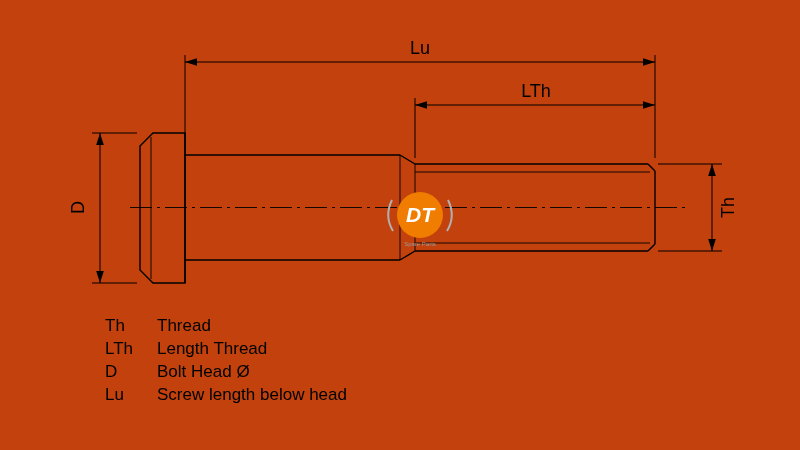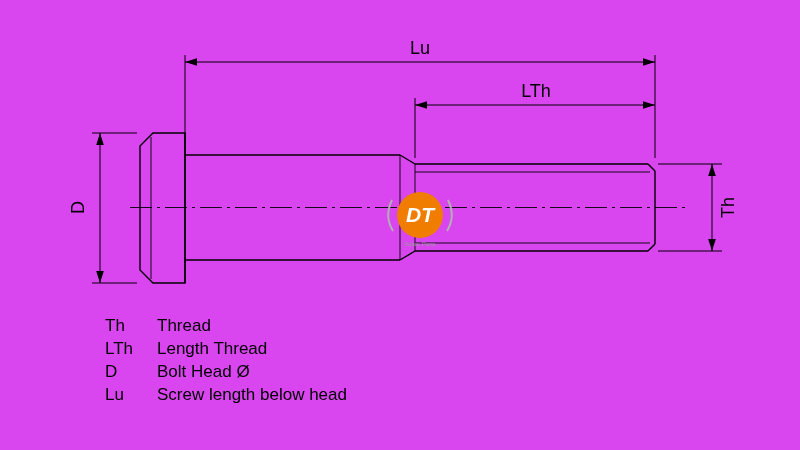--- a/index.html
+++ b/index.html
@@ -7,21 +7,21 @@
     padding: 0;
     background: #ffffff;
     width: 800px;
     height: 450px;
     font-family: "Liberation Sans", sans-serif;
   }
   .page {
     position: relative;
     width: 800px;
     height: 450px;
-    background: #d946ef;
+    background: #c2410c;
     overflow: hidden;
   }
   svg text {
     font-family: "Liberation Sans", sans-serif;
     fill: #000000;
   }
   .dim-label {
     font-size: 18px;
   }
   .legend-abbr, .legend-desc {

